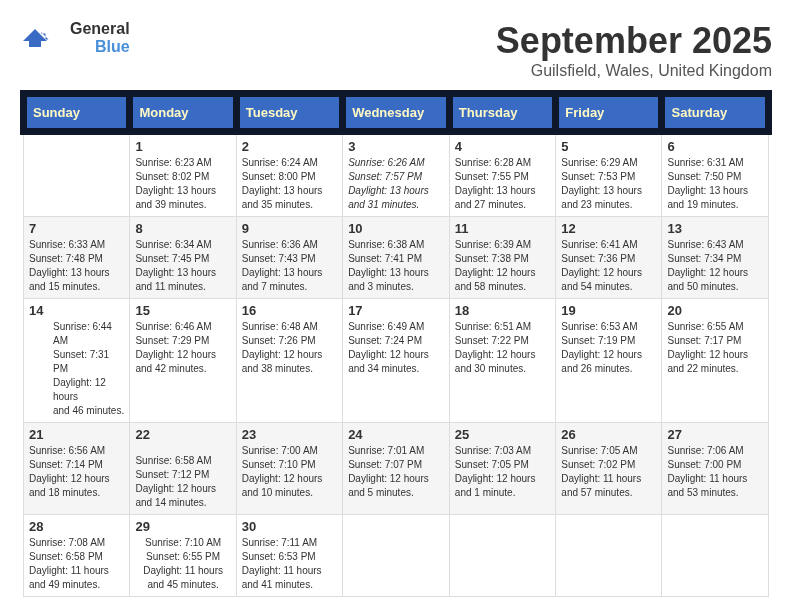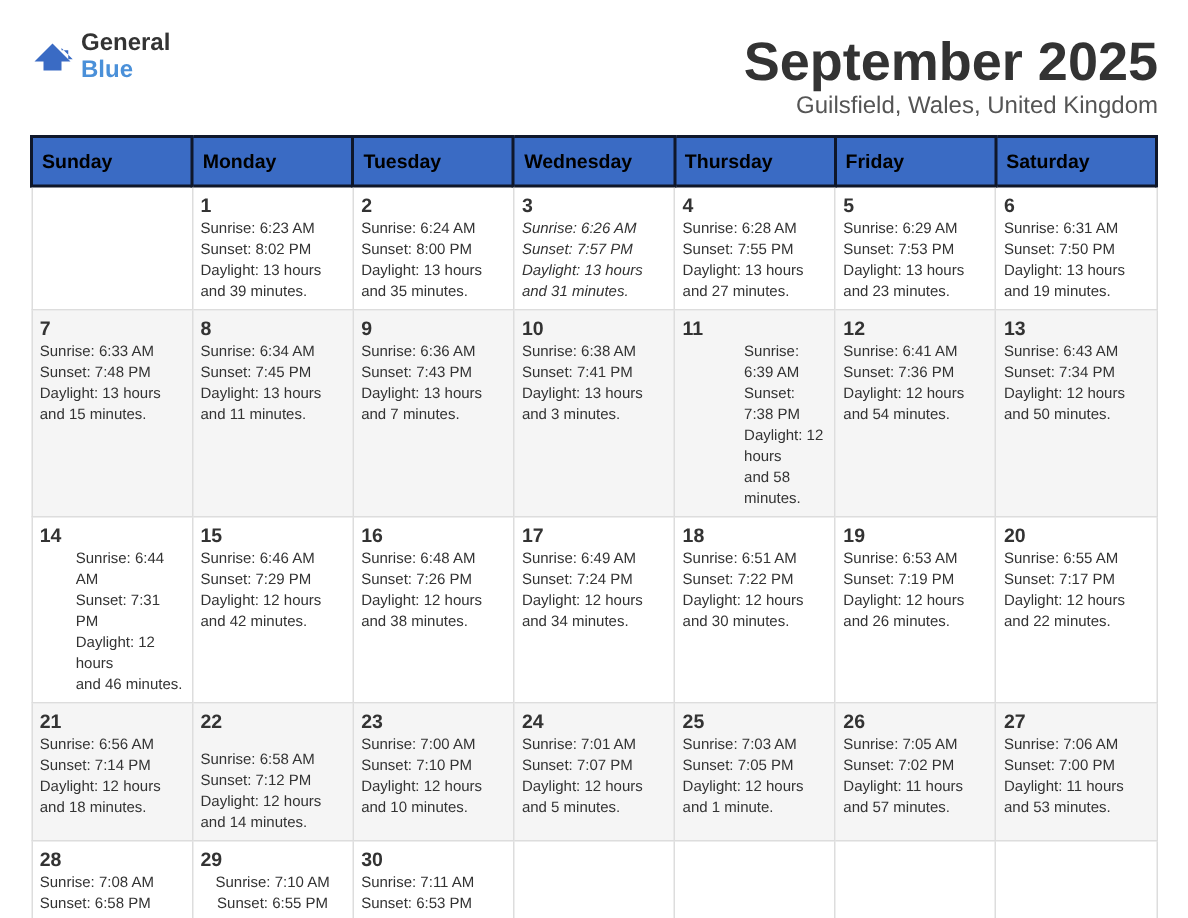--- a/index.html
+++ b/index.html
@@ -12,21 +12,22 @@
     }
     .header-area {
       display: flex;
       justify-content: space-between;
       align-items: flex-start;
       margin-bottom: 10px;
     }
     .logo {
       display: flex;
       align-items: center;
-      gap: 4px;
+      gap: 20px;
+      text-align: right;
     }
     .logo-icon {
       width: 30px;
       height: 24px;
       position: relative;
     }
     .title-area {
       text-align: right;
     }
     .month-title {
@@ -38,25 +39,25 @@
       font-size: 16px;
       color: #555;
     }
     table {
       width: 100%;
       border-collapse: collapse;
       border: 1px solid #ccc;
     }
     thead tr th {
       background-color: #3a6bc4;
-      color: #000000;
+      color: #fef9c3;
       text-align: left;
       padding: 8px 6px;
       font-size: 13px;
-      border: 2px solid #0f172a;
+      border: 7px solid #0f172a;
     }
     tbody tr td {
       vertical-align: top;
       border: 1px solid #ddd;
       padding: 4px 5px;
       width: 107px;
       min-height: 80px;
     }
     tbody tr:nth-child(even) td {
       background-color: #f5f5f5;
@@ -186,21 +187,21 @@
         </td>
         <td>
           <span class="day-num">10</span>
           <div class="day-info" style="white-space: pre-line;">Sunrise: 6:38 AM
 Sunset: 7:41 PM
 Daylight: 13 hours
 and 3 minutes.</div>
         </td>
         <td>
           <span class="day-num">11</span>
-          <div class="day-info" style="white-space: pre-line; margin-left: 41px;">Sunrise: 6:39 AM
+          <div class="day-info" style="white-space: pre-line;">Sunrise: 6:39 AM
 Sunset: 7:38 PM
 Daylight: 12 hours
 and 58 minutes.</div>
         </td>
         <td>
           <span class="day-num">12</span>
           <div class="day-info" style="white-space: pre-line;">Sunrise: 6:41 AM
 Sunset: 7:36 PM
 Daylight: 12 hours
 and 54 minutes.</div>

